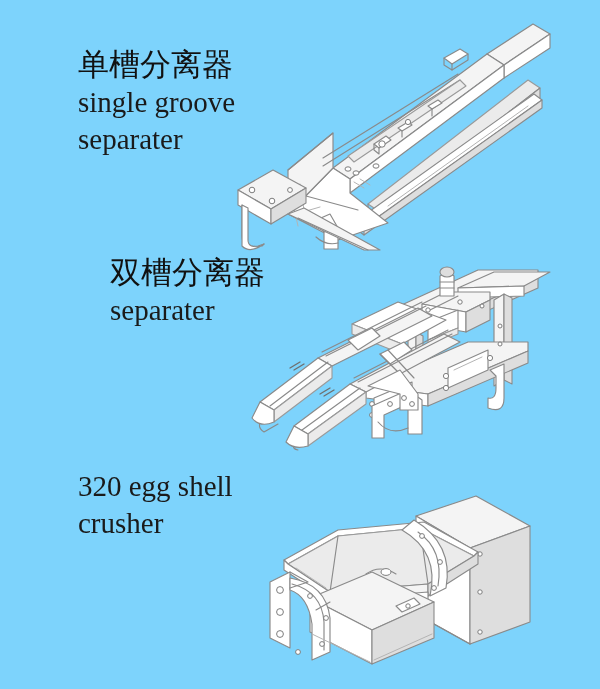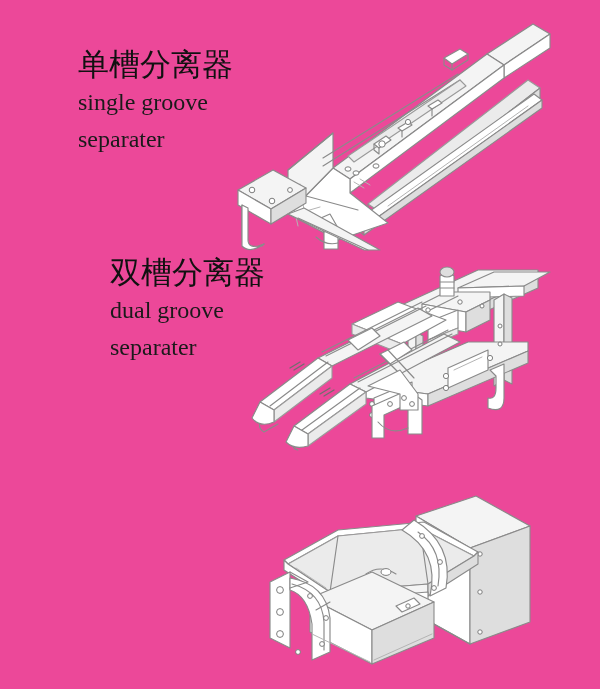--- a/index.html
+++ b/index.html
@@ -4,21 +4,21 @@
 <style>
   html, body {
     margin: 0;
     padding: 0;
     background: #ffffff;
   }
   #page {
     position: relative;
     width: 600px;
     height: 689px;
-    background: #ec4899;
+    background: #7dd3fc;
     overflow: hidden;
     font-family: "Liberation Serif", "DejaVu Serif", serif;
   }
   .product-row {
     position: absolute;
     left: 0;
     top: 0;
     width: 600px;
   }
   .label-block {
@@ -29,21 +29,21 @@
   .label-cn {
     font-family: "DejaVu Sans", "Liberation Sans", sans-serif;
     font-size: 31px;
     line-height: 40px;
     letter-spacing: 0px;
     white-space: nowrap;
     color: #111111;
   }
   .label-en {
     font-family: "Liberation Serif", "DejaVu Serif", serif;
-    font-size: 24px;
+    font-size: 29px;
     line-height: 37px;
     white-space: nowrap;
     color: #1a1a1a;
   }
   .drawing {
     position: absolute;
   }
   .drawing svg {
     display: block;
     overflow: visible;
@@ -140,21 +140,20 @@
         <path class="fc-g" d="M60,196 L76,190 L152,232 L136,232 Z"></path>
         <path class="ln" d="M70,200 L140,232"></path>
       </svg>
     </div>
   </div>
 
   <div class="product-row">
 
     <div class="label-block" style="top:252px;margin-left:32px;">
       <div class="label-cn">双槽分离器</div>
-      <div class="label-en">dual groove</div>
       <div class="label-en">separater</div>
     </div>
 
     <div class="drawing" style="left:232px; top:258px;">
       <svg width="356" height="192" viewBox="0 0 356 192" aria-hidden="true">
 
         <path class="fc-g" d="M150,56 L246,12 L306,12 L306,20 L212,62 Z"></path>
         <path class="fc-w" d="M150,56 L212,62 L212,72 L150,66 Z"></path>
         <path class="fc-d" d="M212,62 L306,20 L306,30 L212,72 Z"></path>
 
@@ -240,20 +239,22 @@
         <circle class="bolt" cx="250" cy="48" r="2"></circle>
         <circle class="bolt" cx="268" cy="68" r="2"></circle>
         <circle class="bolt" cx="268" cy="86" r="2"></circle>
       </svg>
     </div>
   </div>
 
   <div class="product-row">
 
     <div class="label-block" style="top:468px;">
+      <div class="label-en">320 egg shell</div>
+      <div class="label-en">crusher</div>
     </div>
 
     <div class="drawing" style="left:268px; top:492px;">
       <svg width="330" height="180" viewBox="0 0 330 180" aria-hidden="true">
 
         <path class="fc-g" d="M148,24 L208,4 L262,34 L202,56 Z"></path>
         <path class="fc-w" d="M148,24 L202,56 L202,152 L148,122 Z"></path>
         <path class="fc-d" d="M202,56 L262,34 L262,130 L202,152 Z"></path>
         <path class="ln" d="M148,122 L202,152"></path>
         <circle class="bolt" cx="212" cy="62" r="2.2"></circle>

